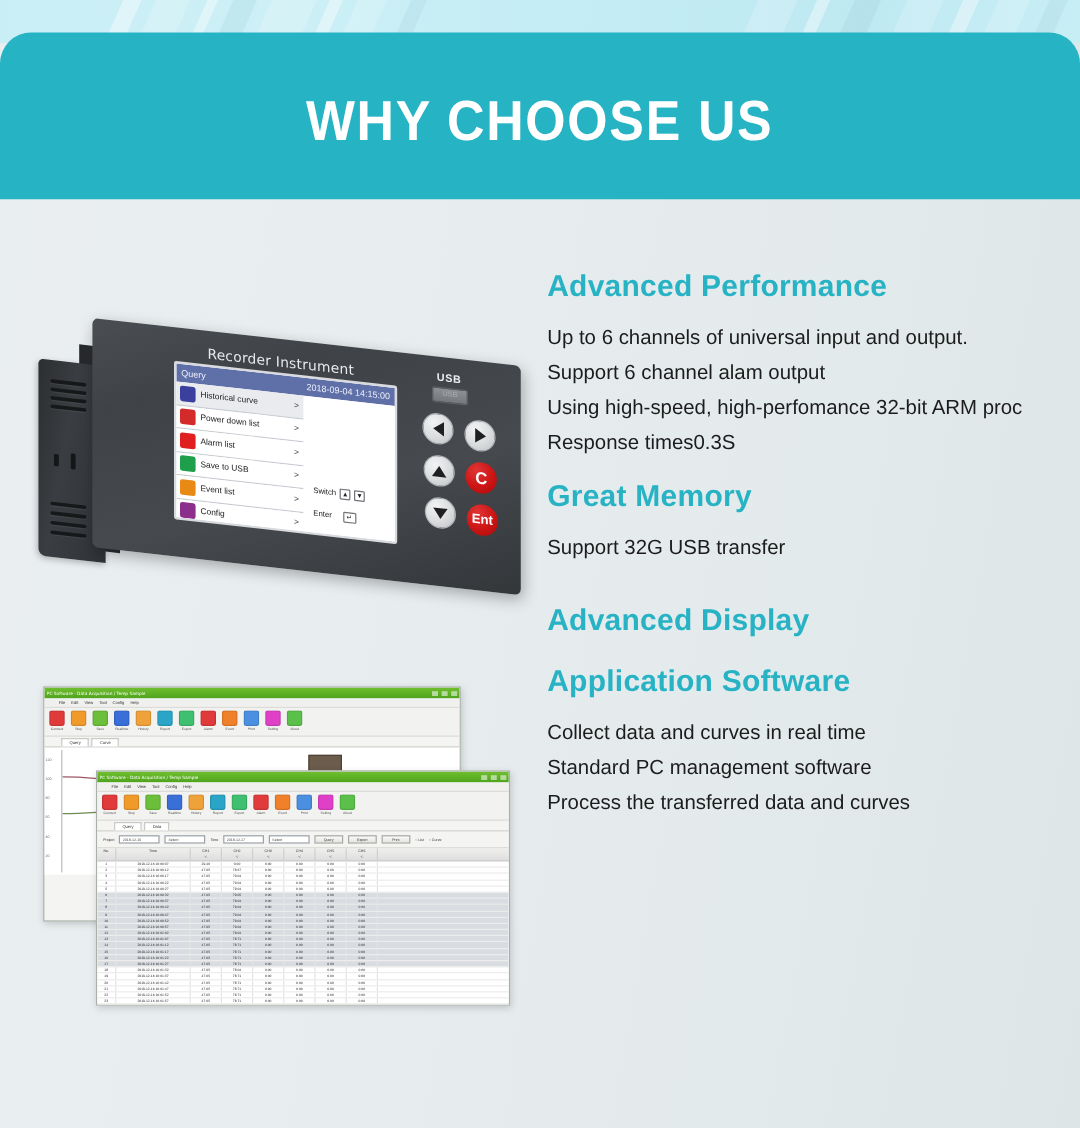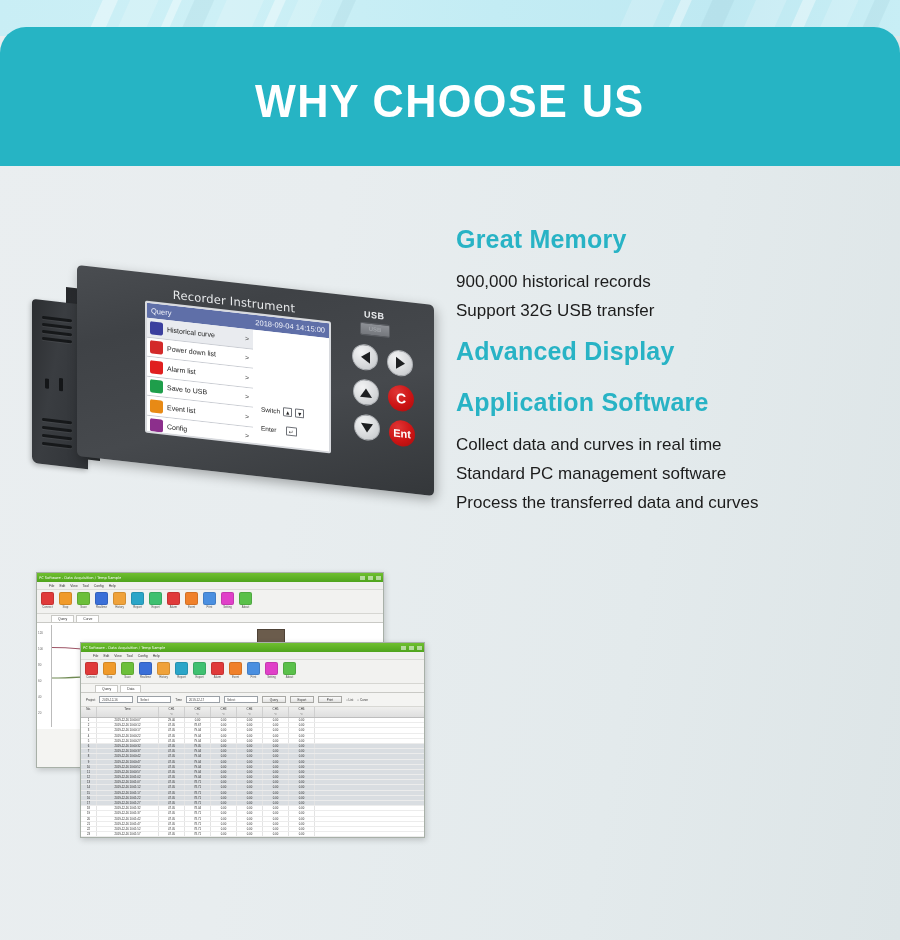--- a/index.html
+++ b/index.html
@@ -58,21 +58,21 @@
     margin-bottom: 13px;
     letter-spacing: 0.2px;
   }
   .block-line {
     color: #1c1c1c;
     font-size: 17px;
     line-height: 29px;
     white-space: nowrap;
   }
   #blk0 { margin-bottom: 17px; }
-  #blk1 { margin-bottom: 12px; }
+  #blk1 { margin-bottom: 32px; }
   #blk2 { margin-bottom: 22px; }
 
   
   .device-wrap {
     position: absolute; left: 22px; top: 283px; width: 412px; height: 200px;
   }
   
   .dev-side {
     position: absolute; left: 10px; top: 19px; width: 56px; height: 164px;
     background: linear-gradient(100deg, #2c2e31 0%, #3a3d41 40%, #303337 100%);
@@ -843,23 +843,29 @@
           <div class="gc" style="width: 26px;">0.00</div>
           <div class="gc" style="width: 26px;">0.00</div>
           <div style="flex: 1 1 auto;"></div>
         </div>
       </div>
 
   </div>
 </div>
 
 <div class="content">
+  <div class="block" id="blk0">
+    <div class="block-title">Advanced Performance</div>
+    <div class="block-line">Up to 6 channels of universal input and output.</div>
+    <div class="block-line">Support 6 channel alam output</div>
+    <div class="block-line">Using high-speed, high-perfomance 32-bit ARM proc</div>
+    <div class="block-line">Response times0.3S</div>
+  </div>
   <div class="block" id="blk1">
     <div class="block-title">Great Memory</div>
-    <div class="block-line">900,000 historical records</div>
     <div class="block-line">Support 32G USB transfer</div>
   </div>
   <div class="block" id="blk2">
     <div class="block-title">Advanced Display</div>
   </div>
   <div class="block">
     <div class="block-title">Application Software</div>
     <div class="block-line">Collect data and curves in real time</div>
     <div class="block-line">Standard PC management software</div>
     <div class="block-line">Process the transferred data and curves</div>

